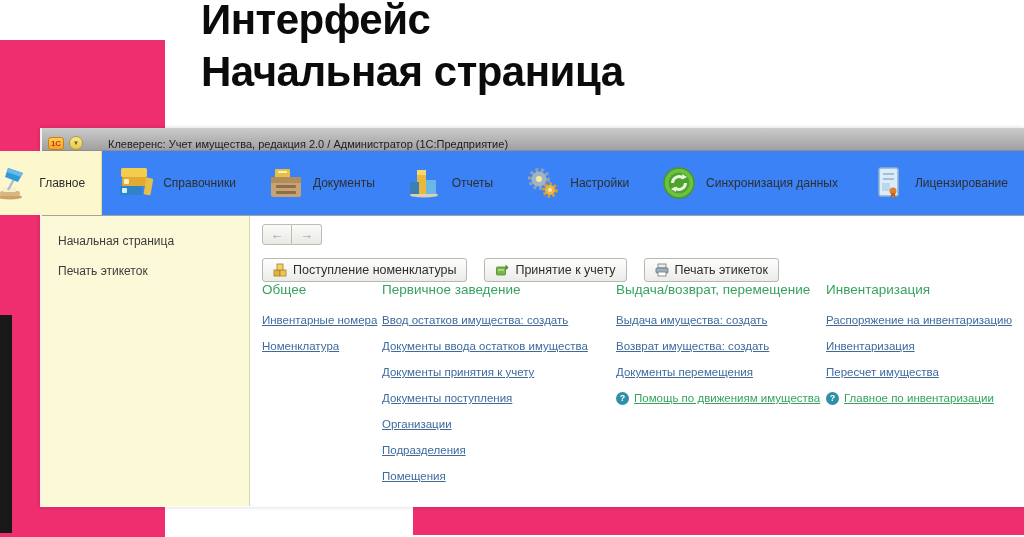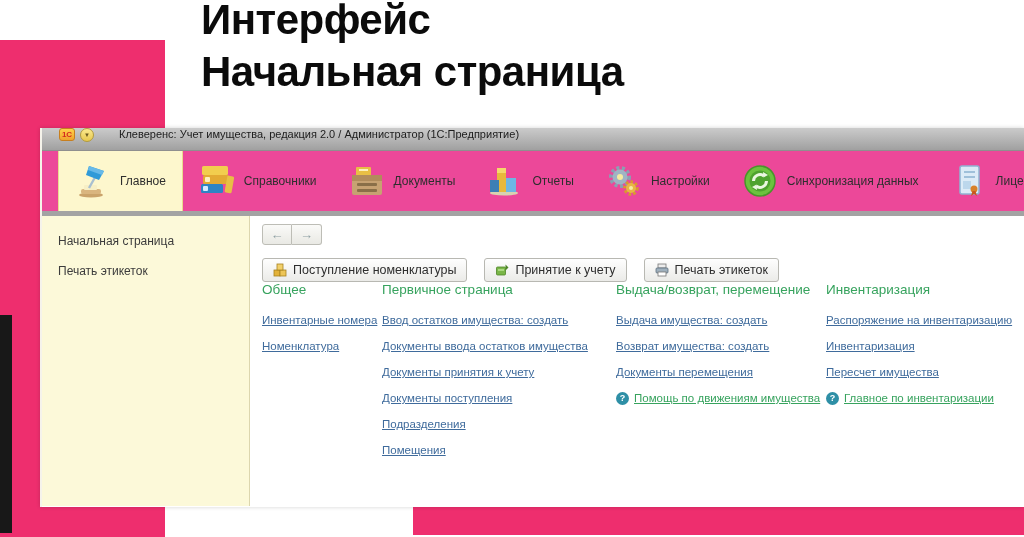--- a/index.html
+++ b/index.html
@@ -13,32 +13,32 @@
   .black-left { position:absolute; left:0; top:315px; width:12px; height:218px; background:#181818; }
   .pink-bottom{ position:absolute; left:413px; top:503px; width:611px; height:32px; background:var(--pink); }
 
   .slide-title { position:absolute; left:201px; top:-6px; margin:0; font-size:42px; font-weight:bold;
                  line-height:52px; color:#0b0b0b; letter-spacing:-0.5px; z-index:1; }
 
   
   .window { position:absolute; left:40px; top:128px; width:984px; height:379px; background:#fff;
             border-left:2px solid #f5f3ea; z-index:2; box-shadow:0 0 4px rgba(0,0,0,.18); }
 
-  .titlebar { height:23px; background:linear-gradient(#cbcbcb,#a0a0a0); display:flex; align-items:flex-start;
-              padding-left:17px; gap:5px; border-bottom:1px solid #8f8f8f; }
+  .titlebar { height:23px; background:linear-gradient(#cbcbcb,#a0a0a0); display:flex; align-items:flex-end;
+              padding-left:6px; gap:5px; border-bottom:1px solid #8f8f8f; }
   .logo1c { width:16px; height:13px; background:linear-gradient(#ffd24a,#f0a32e); border:1px solid #c77f1f;
             border-radius:3px; color:#d42a1e; font-size:8px; font-weight:bold; display:flex;
             align-items:center; justify-content:center; line-height:1; }
   .menu-btn { width:14px; height:14px; border-radius:50%; background:linear-gradient(#fbe98e,#e7c84e);
               border:1px solid #b39b3c; display:flex; align-items:center; justify-content:center; padding:0; }
   .caret { font-size:6px; color:#6b5a1e; line-height:1; }
   .titlebar-text { font-size:11px; color:#1c1c1c; margin-left:20px; white-space:nowrap; }
 
-  .ribbon { height:65px; background:#ec4899; display:flex; align-items:center; padding-left:16px;
-            border-bottom:5px solid #a3a3a3; }
+  .ribbon { height:65px; background:#3b82f6; display:flex; align-items:center; padding-left:16px;
+            border-bottom:1px solid #a3a3a3;justify-content:flex-end; }
   .tab { display:flex; align-items:center; gap:9px; padding:0 16px; height:100%; cursor:pointer; }
   .tab.active { background:#fdf7cd; border-left:1px solid #e9dc8e; border-right:1px solid #e9dc8e; }
   .tab-icon { display:inline-flex; }
   .tab-icon svg { width:36px; height:36px; display:block; }
   .tab-label { font-size:12px; color:#2e2e2e; white-space:nowrap; }
 
   .body-row { display:flex; height:290px; }
   .sidebar { width:208px; background:#fcf9d9; border-right:1px solid #dcd6ae; padding-top:10px; }
   .side-item { font-size:12px; color:#3c3c3c; padding:8px 16px; cursor:pointer; white-space:nowrap; }
 
@@ -233,32 +233,35 @@
             <div class="col col-0">
               <div class="col-header">Общее</div>
               <div class="link-row">
                 <a href="#" class="link">Инвентарные номера</a>
               </div>
               <div class="link-row">
                 <a href="#" class="link">Номенклатура</a>
               </div>
             </div>
             <div class="col col-1">
-              <div class="col-header">Первичное страница</div>
+              <div class="col-header">Первичное заведение</div>
               <div class="link-row">
                 <a href="#" class="link">Ввод остатков имущества: создать</a>
               </div>
               <div class="link-row">
                 <a href="#" class="link">Документы ввода остатков имущества</a>
               </div>
               <div class="link-row">
                 <a href="#" class="link">Документы принятия к учету</a>
               </div>
               <div class="link-row">
                 <a href="#" class="link">Документы поступления</a>
+              </div>
+              <div class="link-row">
+                <a href="#" class="link">Организации</a>
               </div>
               <div class="link-row">
                 <a href="#" class="link">Подразделения</a>
               </div>
               <div class="link-row">
                 <a href="#" class="link">Помещения</a>
               </div>
               <div class="link-row"></div>
             </div>
             <div class="col col-2">

